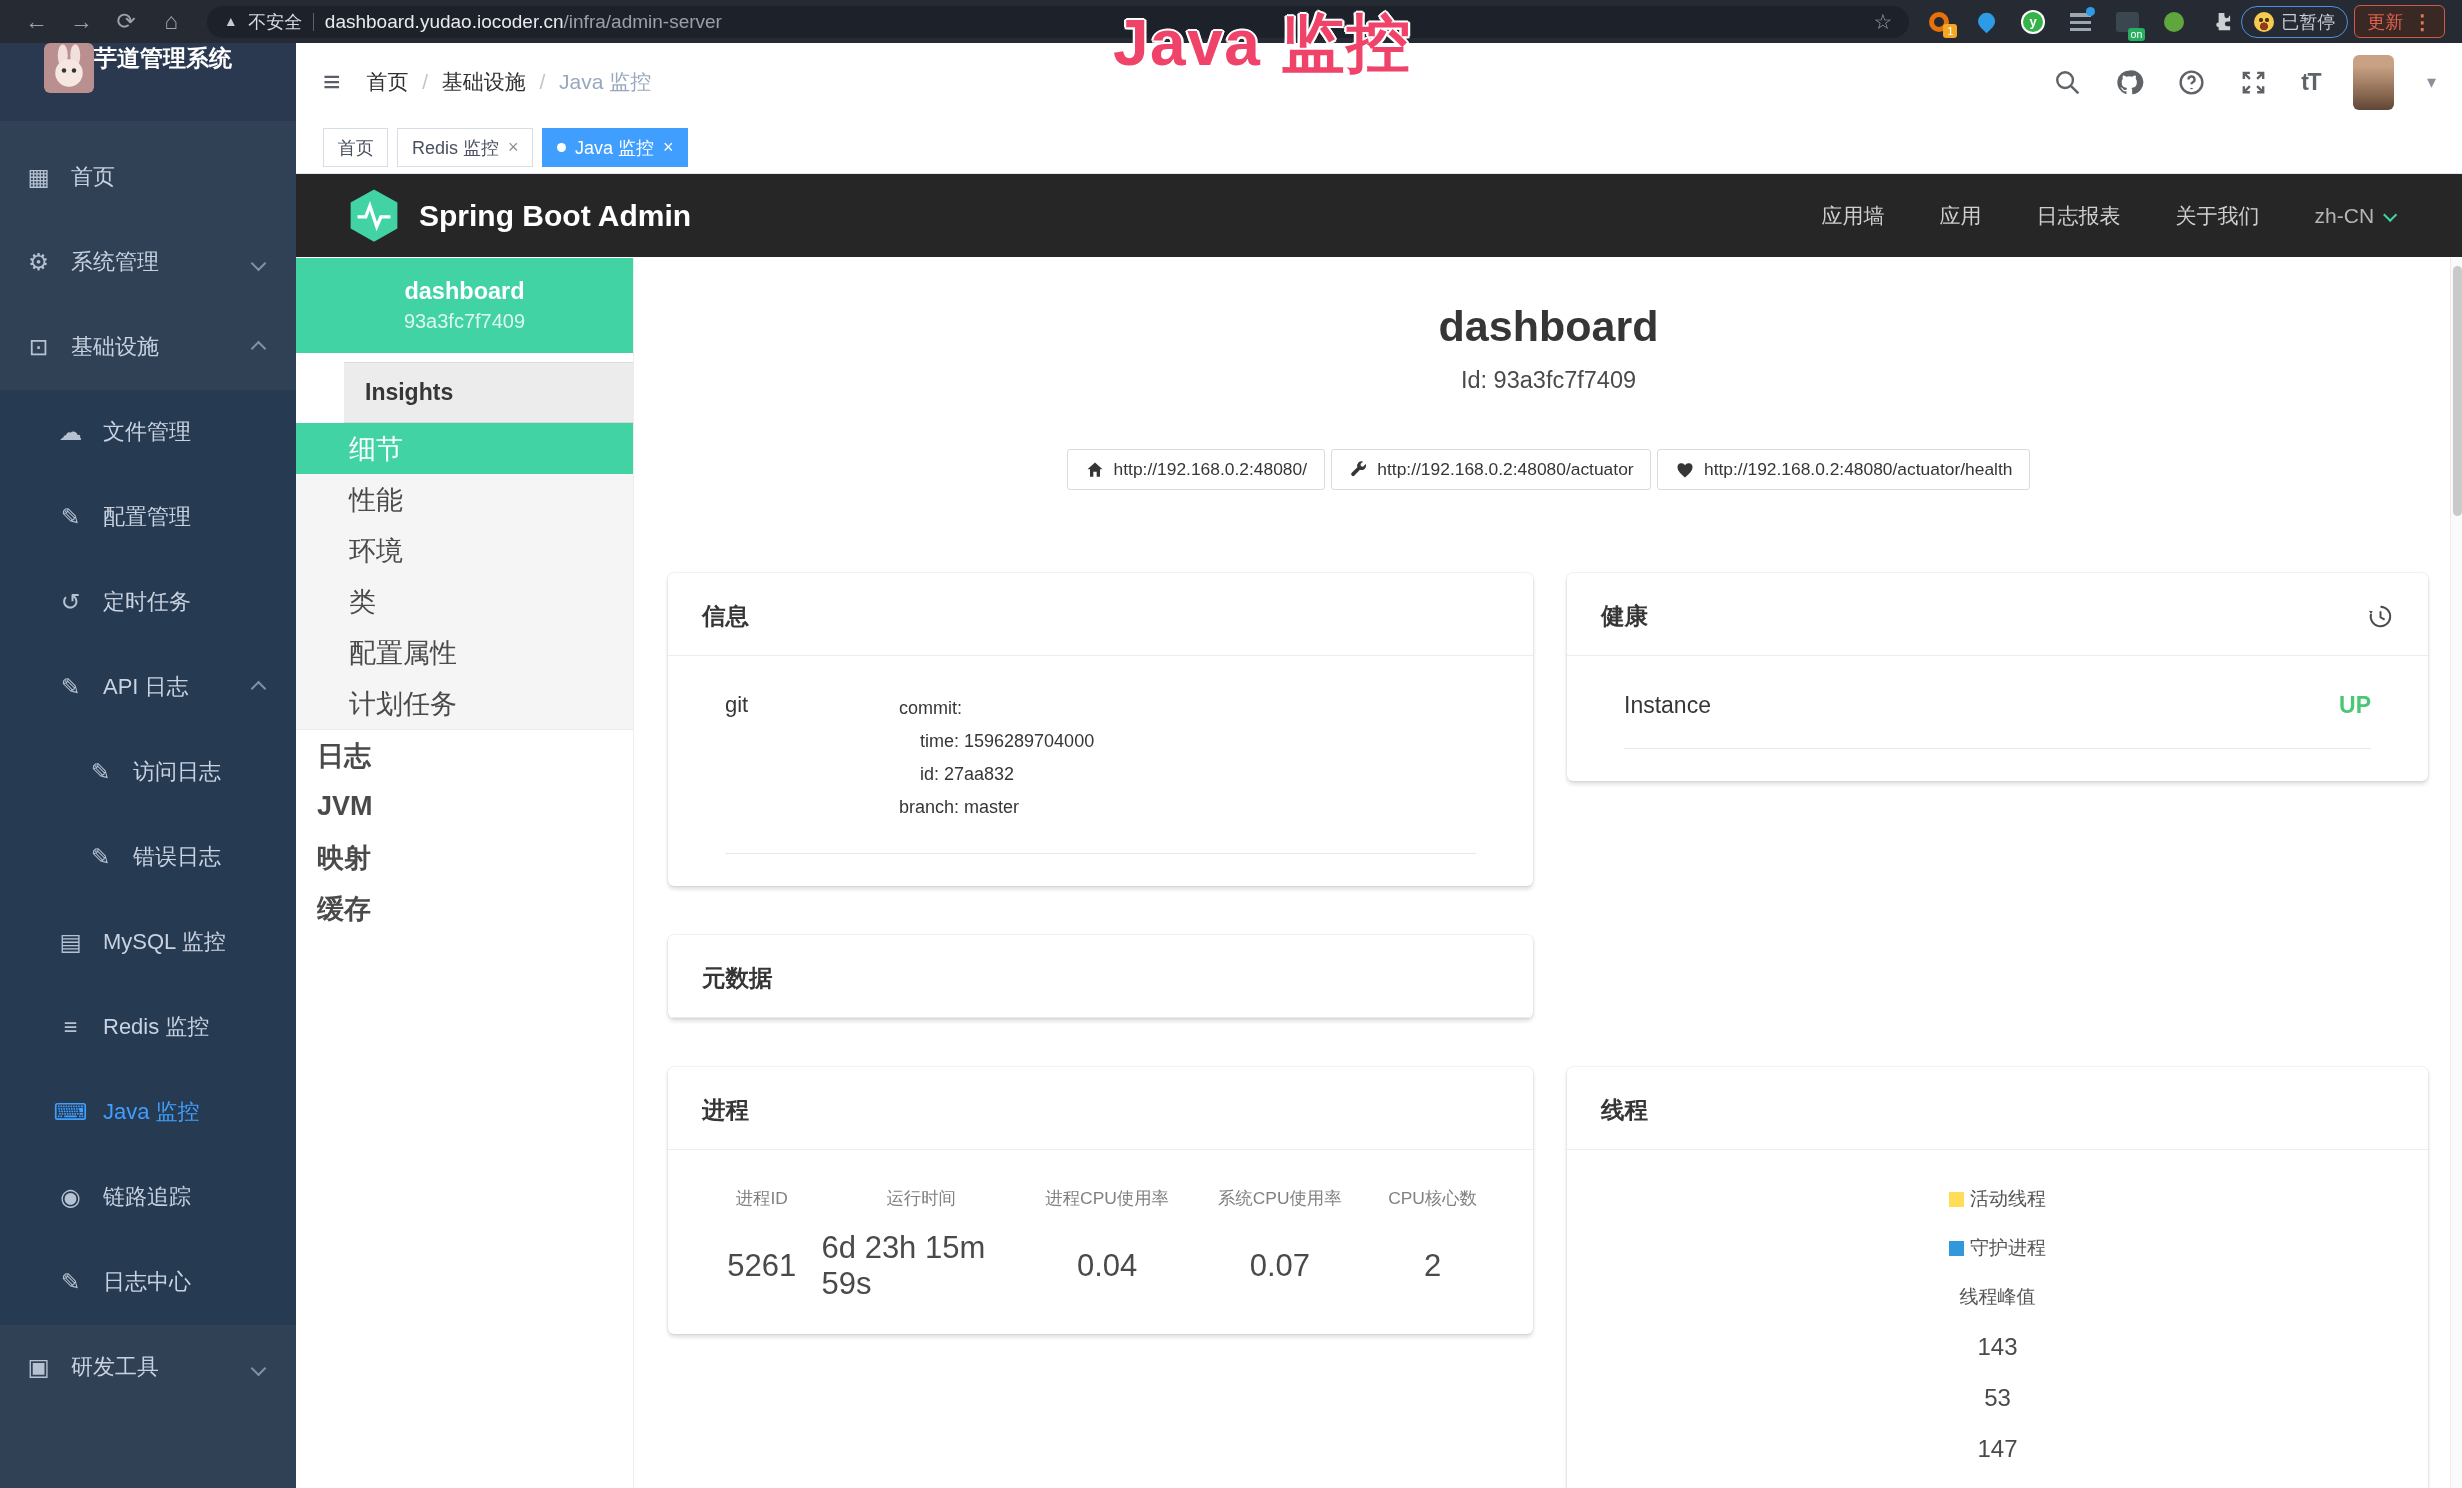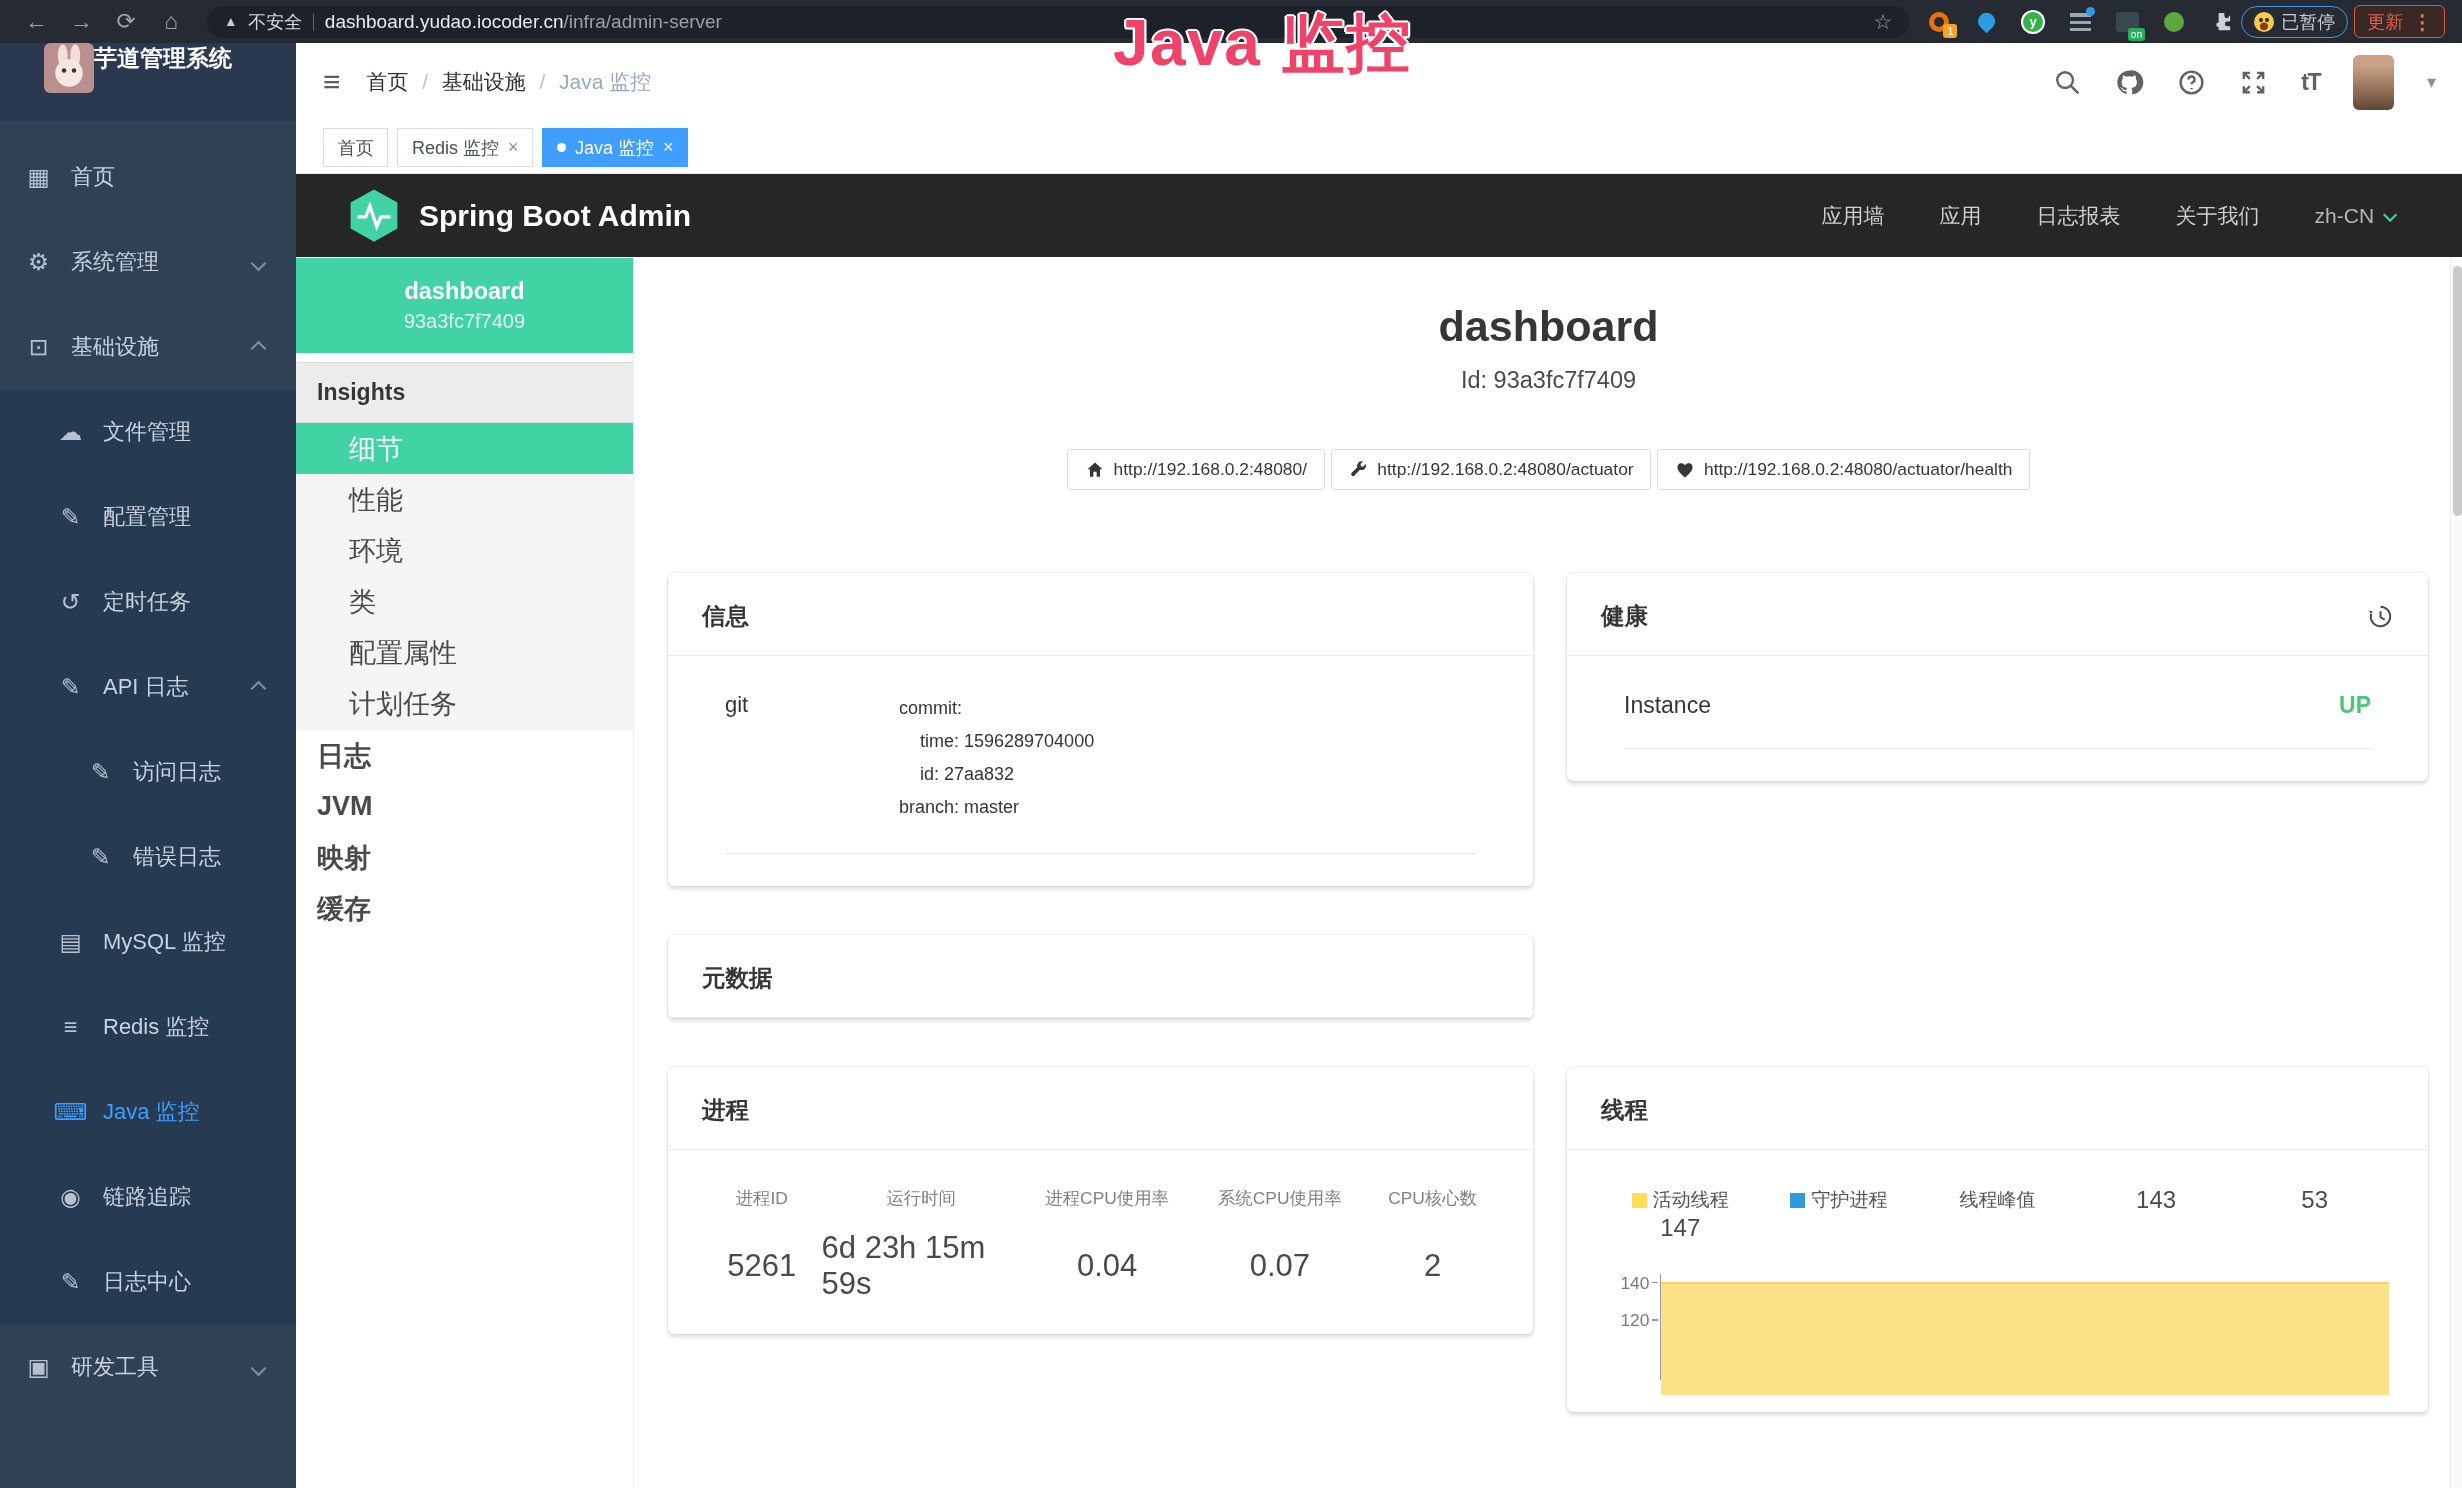--- a/index.html
+++ b/index.html
@@ -101,21 +101,21 @@
   .sba-nav-item{color:#cfcfcf;font-size:21px;}
   .lang{display:flex;align-items:center;gap:10.6px;color:#b5b5b5;font-size:21px;}
   .lang .chev{color:#42d3a5;width:8.3px;height:8.3px;}
   
   .sba-body{position:absolute;left:296px;top:258px;width:2167px;height:1231px;background:#fff;display:flex;}
   .sba-panel{width:337px;flex:0 0 auto;border-right:0.8px solid #ededed;}
   .app-head{height:95px;background:#42d3a5;display:flex;flex-direction:column;align-items:center;justify-content:center;}
   .app-name{color:#fff;font-size:23.5px;font-weight:bold;}
   .app-id{color:rgba(255,255,255,.82);font-size:20px;margin-top:4.6px;}
   .section-label{height:59px;margin-top:9px;background:#ececec;border-top:0.8px solid #dcdcdc;border-bottom:1.5px solid #d6d6d6;
-    display:flex;align-items:center;padding-left:21px;font-size:23px;font-weight:bold;color:#363636;}
+    display:flex;align-items:center;padding-left:21px;font-size:23px;font-weight:bold;color:#363636;margin-left:48px;}
   .insight-items{background:#f5f5f5;}
   .p-item{height:51px;display:flex;align-items:center;padding-left:53px;font-size:27px;color:#4a4a4a;}
   .p-item.selected{background:#42d3a5;color:#fff;}
   .root-items{background:#fff;border-top:0.8px solid #ededed;font-weight:bold;}
   .root-items .p-item{padding-left:21px;}
   
   .sba-main{flex:1 1 auto;padding:0 34px;box-sizing:border-box;position:relative;}
   .main-title{text-align:center;margin-top:44px;font-size:43px;font-weight:600;color:#363636;}
   .main-id{text-align:center;margin-top:16px;font-size:23.5px;color:#4a4a4a;}
   .links-row{display:flex;justify-content:center;gap:6px;margin-top:55px;}
@@ -135,21 +135,21 @@
   .kv-val{font-size:18px;color:#363636;line-height:33px;}
   .kv-line.indent{padding-left:21px;}
   .row-divider{border-bottom:1.5px solid #e8e8e8;margin:29px 23px 0 23px;}
   .health-row{display:flex;align-items:center;padding:0 23px;}
   .health-name{font-size:23px;color:#363636;}
   .health-status{margin-left:auto;font-size:23px;font-weight:bold;color:#48c774;}
   .proc-grid{display:grid;grid-template-columns:0.9fr 1.5fr 1.3fr 1.3fr 1fr;row-gap:20px;
     justify-items:center;align-items:center;}
   .proc-col-label{font-size:17.4px;color:#808080;}
   .proc-col-value{font-size:31px;color:#4a4a4a;}
-  .stats-grid{display:grid;grid-template-columns:1fr 1fr 1fr 1fr 1fr;justify-items:center;}
+  .stats-grid{display:grid;grid-template-columns:1fr;row-gap:23px;justify-items:center;}
   .stat-label{display:flex;align-items:center;gap:6px;font-size:19px;color:#555;}
   .legend-sq{width:15px;height:15px;flex:0 0 auto;}
   .stat-value{font-size:24px;color:#4a4a4a;}
   .mini-chart{display:flex;margin-top:32px;height:106px;}
   .axis-col{width:59px;flex:0 0 auto;position:relative;font-size:17.4px;color:#7a7a7a;text-align:right;}
   .ytick{position:absolute;right:10.6px;}
   .ytick:after{content:"";position:absolute;right:-9px;top:9px;width:6.8px;height:1.5px;background:#9a9a9a;}
   .plot{flex:1 1 auto;position:relative;border-left:1.5px solid #9a9a9a;}
   .area{position:absolute;left:0;right:4.6px;top:7.6px;bottom:-15px;background:#fbe187;border-top:2.3px solid #f5d665;}
   

